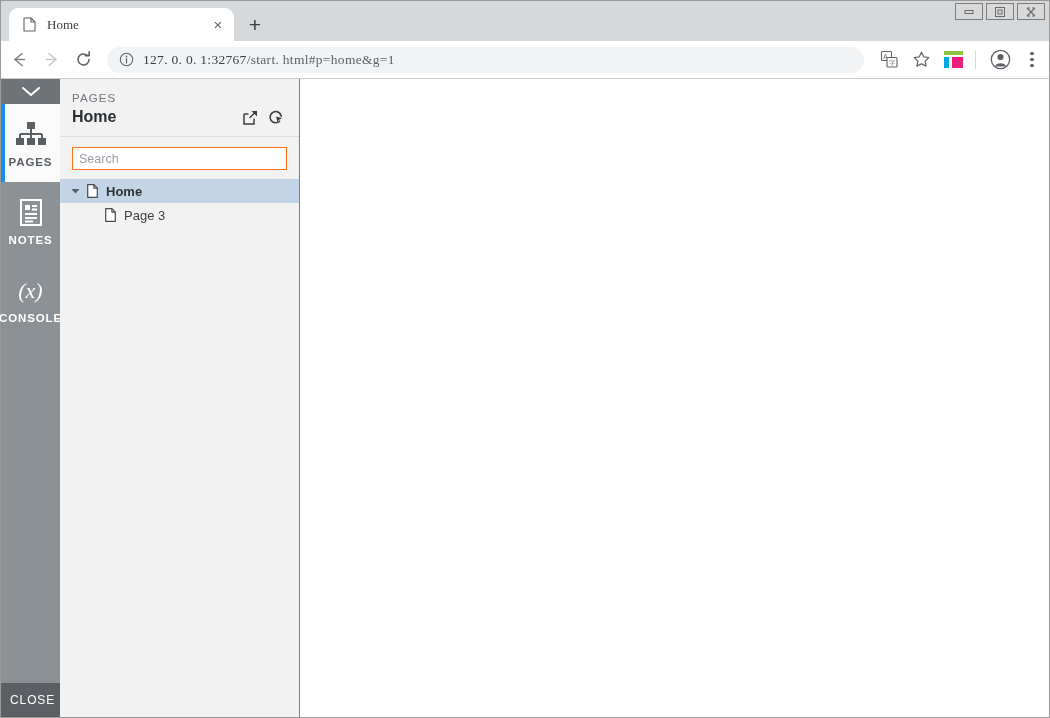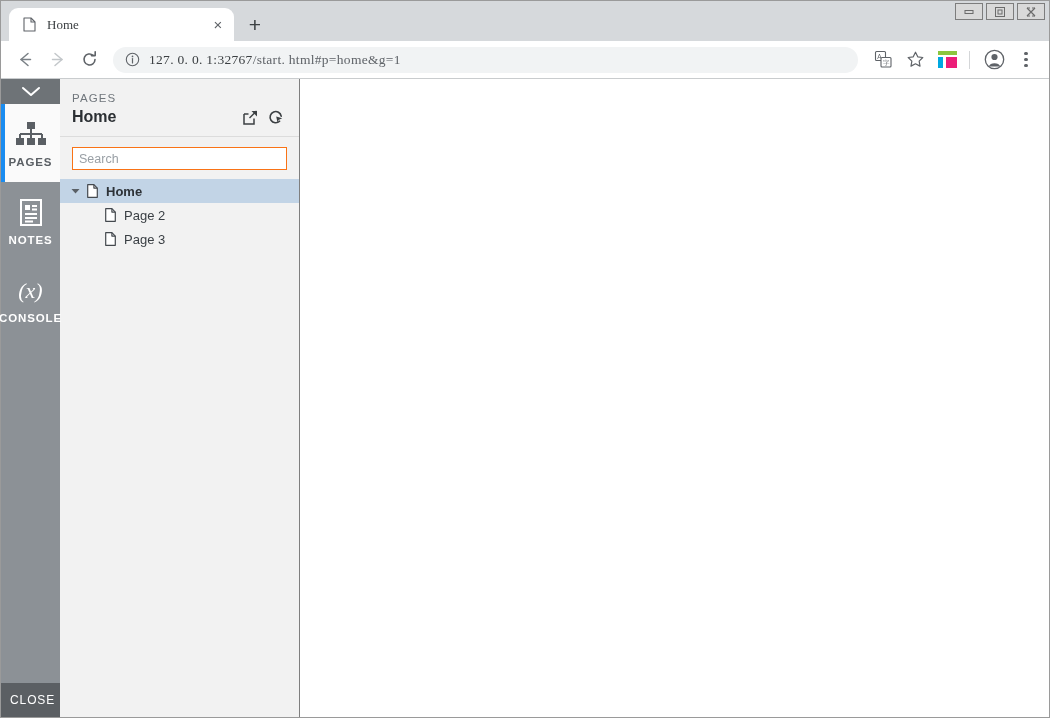--- a/index.html
+++ b/index.html
@@ -107,21 +107,21 @@
     box-sizing: border-box;
   }
 
   
   .toolbar {
     height: 38px;
     background: #ffffff;
     border-bottom: 1px solid #c9ccce;
     display: flex;
     align-items: center;
-    padding: 0 8px;
+    padding: 0 2px;
     box-sizing: border-box;
     flex: 0 0 auto;
   }
   .navbtn {
     width: 32px;
     height: 32px;
     display: flex;
     align-items: center;
     justify-content: center;
     flex: 0 0 auto;
@@ -565,37 +565,28 @@
           <span class="tree-ico">
             <svg width="11" height="14" viewBox="0 0 11 14">
               <path d="M0.7 0.7 h6.2 l3.4 3.4 v9.2 h-9.6 z" fill="#ffffff" stroke="#44494e" stroke-width="1.2" stroke-linejoin="round"></path>
               <path d="M6.9 0.7 v3.4 h3.4" fill="none" stroke="#44494e" stroke-width="1.2" stroke-linejoin="round"></path>
             </svg>
           </span>
           <span class="tree-label">Home</span>
         </div>
 
 
+
         <div class="tree-row child">
           <span class="tree-ico">
             <svg width="11" height="14" viewBox="0 0 11 14">
               <path d="M0.7 0.7 h6.2 l3.4 3.4 v9.2 h-9.6 z" fill="#ffffff" stroke="#44494e" stroke-width="1.2" stroke-linejoin="round"></path>
               <path d="M6.9 0.7 v3.4 h3.4" fill="none" stroke="#44494e" stroke-width="1.2" stroke-linejoin="round"></path>
             </svg>
           </span>
-          <span class="tree-label">Page 2</span>
-        </div>
-
-        <div class="tree-row child">
-          <span class="tree-ico">
-            <svg width="11" height="14" viewBox="0 0 11 14">
-              <path d="M0.7 0.7 h6.2 l3.4 3.4 v9.2 h-9.6 z" fill="#ffffff" stroke="#44494e" stroke-width="1.2" stroke-linejoin="round"></path>
-              <path d="M6.9 0.7 v3.4 h3.4" fill="none" stroke="#44494e" stroke-width="1.2" stroke-linejoin="round"></path>
-            </svg>
-          </span>
           <span class="tree-label">Page 3</span>
         </div>
 
       </div>
     </div>
 
     <div class="content"></div>
 
   </div>
 </div>

